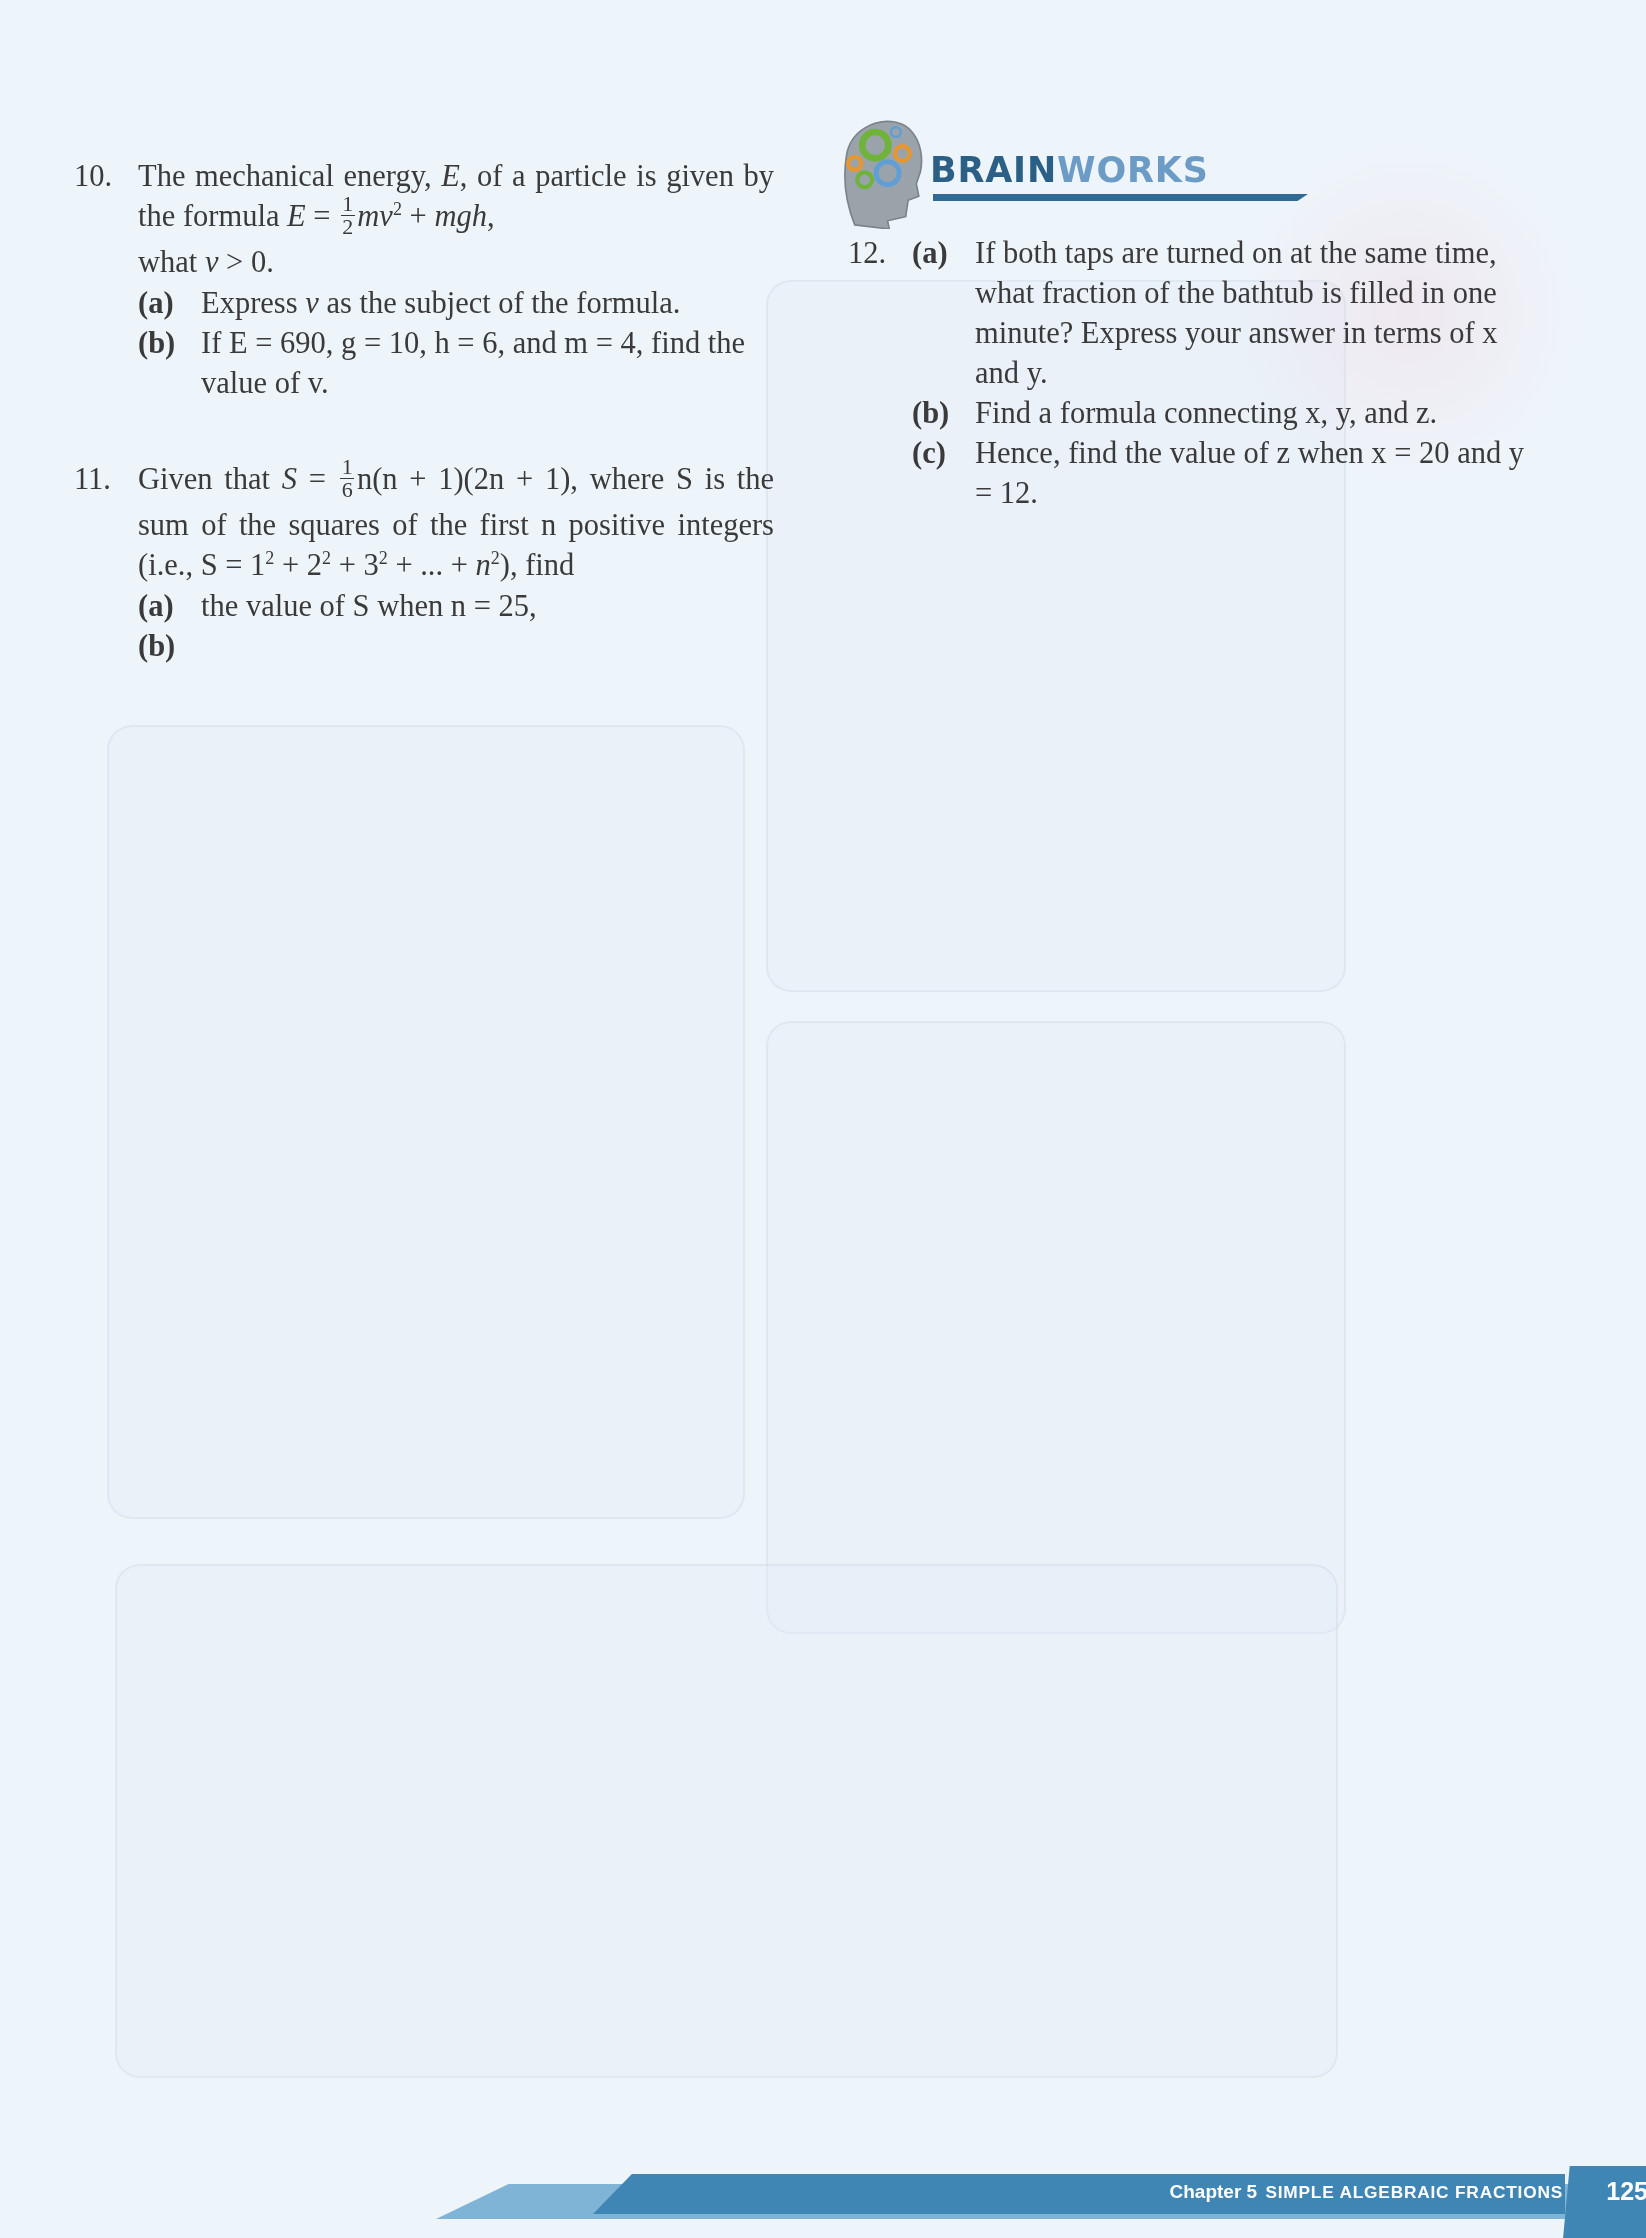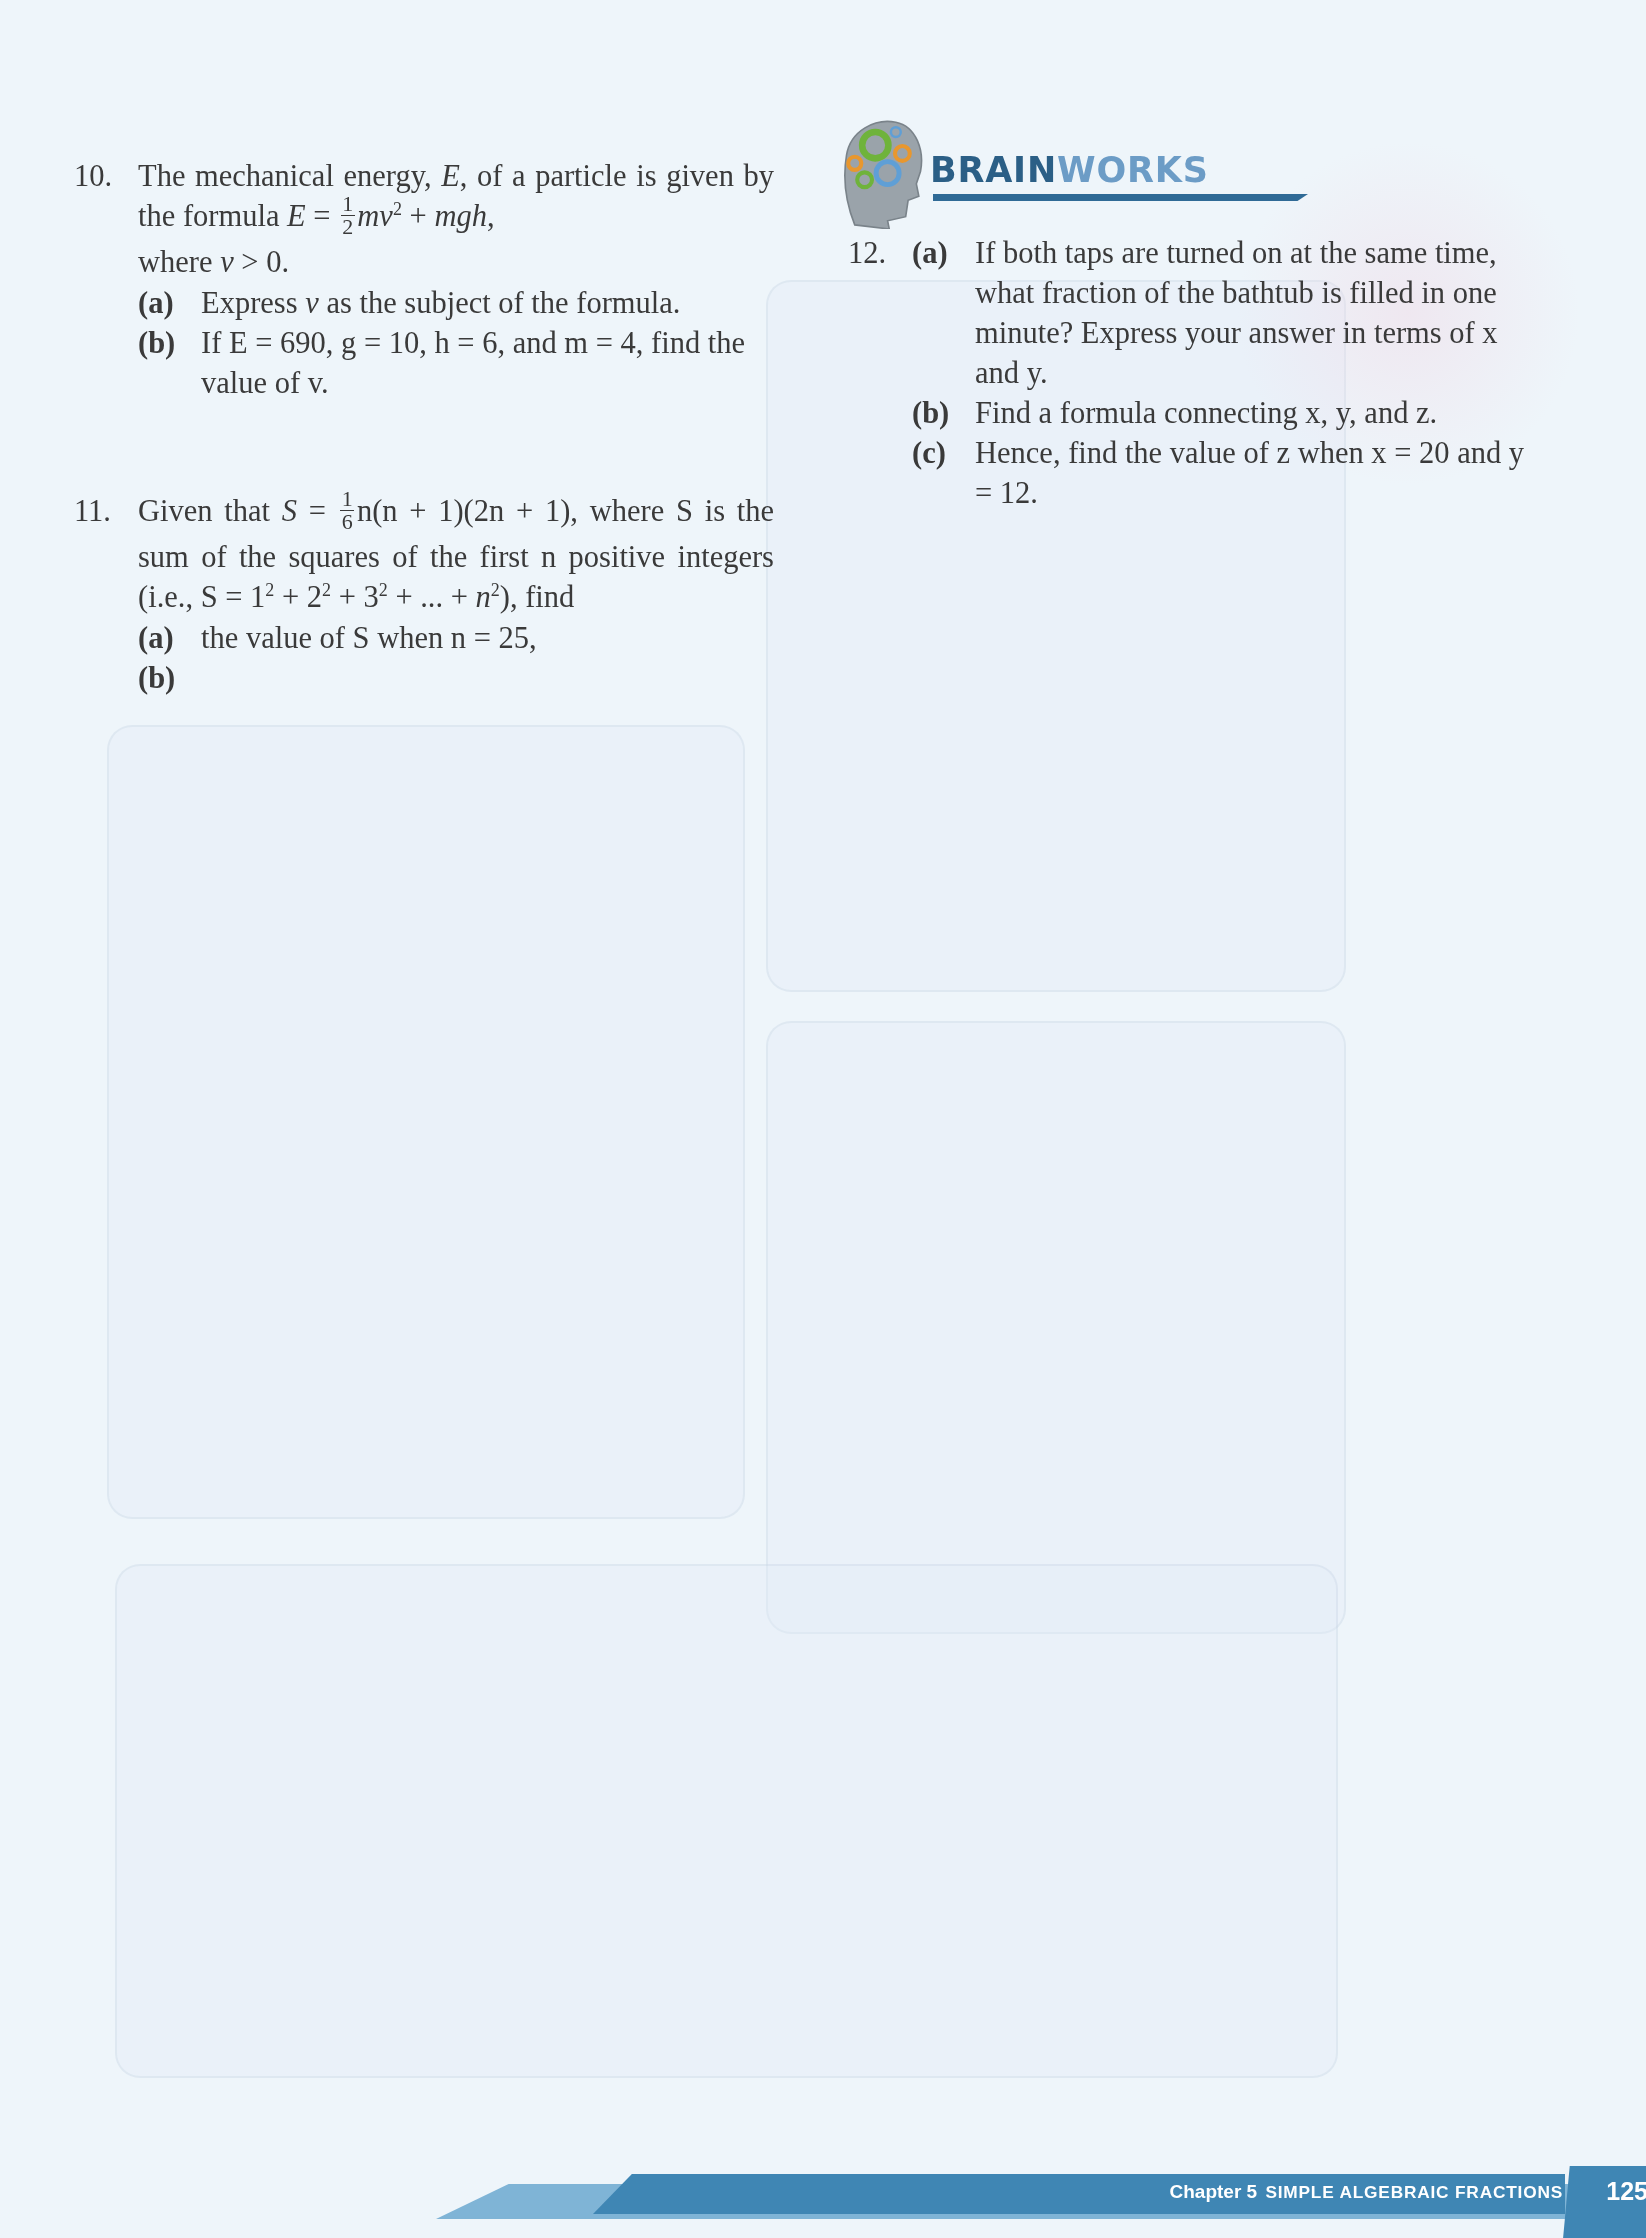--- a/index.html
+++ b/index.html
@@ -32,21 +32,21 @@
   .part { position: relative; padding-left: 63px; }
   .part .lbl { position: absolute; left: 0; top: 0; font-weight: bold; }
   .i { font-style: italic; }
   .frac {
     display: inline-block; vertical-align: middle; text-align: center;
     font-size: 22px; line-height: 22px; margin: 0 2.5px; position: relative; top: -3.3px;
   }
   .frac span { display: block; padding: 0 1.6px; }
   .frac .top { border-bottom: 1.6px solid #3a3a3a; }
   sup { font-size: 18px; line-height: 0; }
-  .q11 { margin-top: 88px; }
+  .q11 { margin-top: 56px; }
 
   
   .brainworks {
     position: absolute; left: 838px; top: 114px; width: 461px; height: 115px;
   }
   .bw-head { position: absolute; left: 0; top: 0; width: 91px; height: 115px; }
   .bw-title {
     position: absolute; left: 92px; top: 36px;
     font-family: "DejaVu Sans", "Liberation Sans", sans-serif;
     font-weight: bold; font-size: 35px; letter-spacing: 0.8px;
@@ -96,21 +96,21 @@
 <div class="ghost" style="left:766px;top:280px;width:576px;height:708px;"></div>
 <div class="ghost" style="left:766px;top:1021px;width:576px;height:609px;"></div>
 <div class="ghost" style="left:115px;top:1564px;width:1219px;height:510px;"></div>
 <div class="ghost-pink" style="left:1235px;top:140px;width:346px;height:346px;"></div>
 
 <div class="col-left">
   <div class="q">
     <span class="num">10.</span>
     <div class="stem">
       <span>The mechanical energy, </span><span class="i">E</span><span>, of a particle is given by the formula </span><span class="i">E</span><span> = </span><span class="frac"><span class="top">1</span><span>2</span></span><span class="i">mv</span><sup>2</sup><span> + </span><span class="i">mgh</span><span>,</span><br>
-      <span>where </span><span class="i">v</span><span> &gt; 0.</span>
+      <span>what </span><span class="i">v</span><span> &gt; 0.</span>
     </div>
     <div class="parts">
       <div class="part">
         <span class="lbl">(a)</span>
         <span>Express </span><span class="i">v</span><span> as the subject of the formula.</span>
       </div>
       <div class="part">
         <span class="lbl">(b)</span>
         <span>If E = 690, g = 10, h = 6, and m = 4, find the value of v.</span>
       </div>

